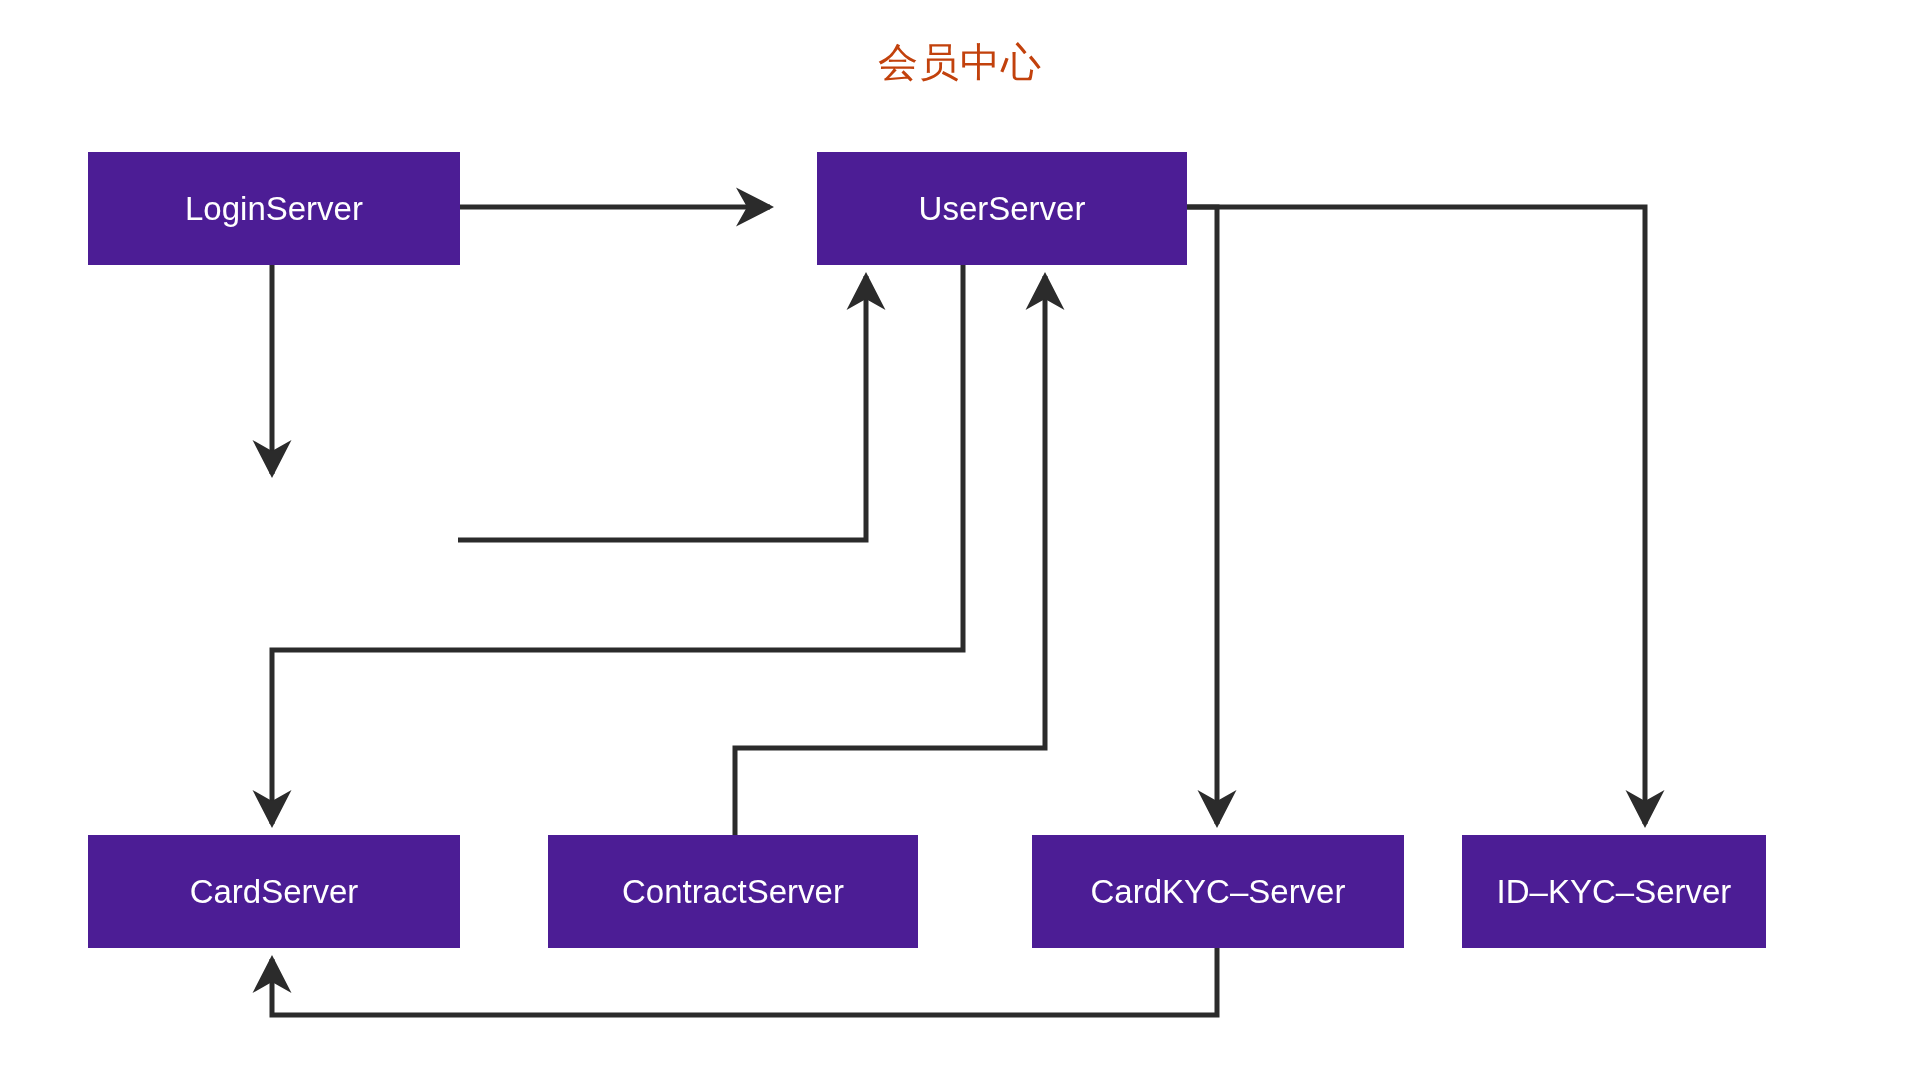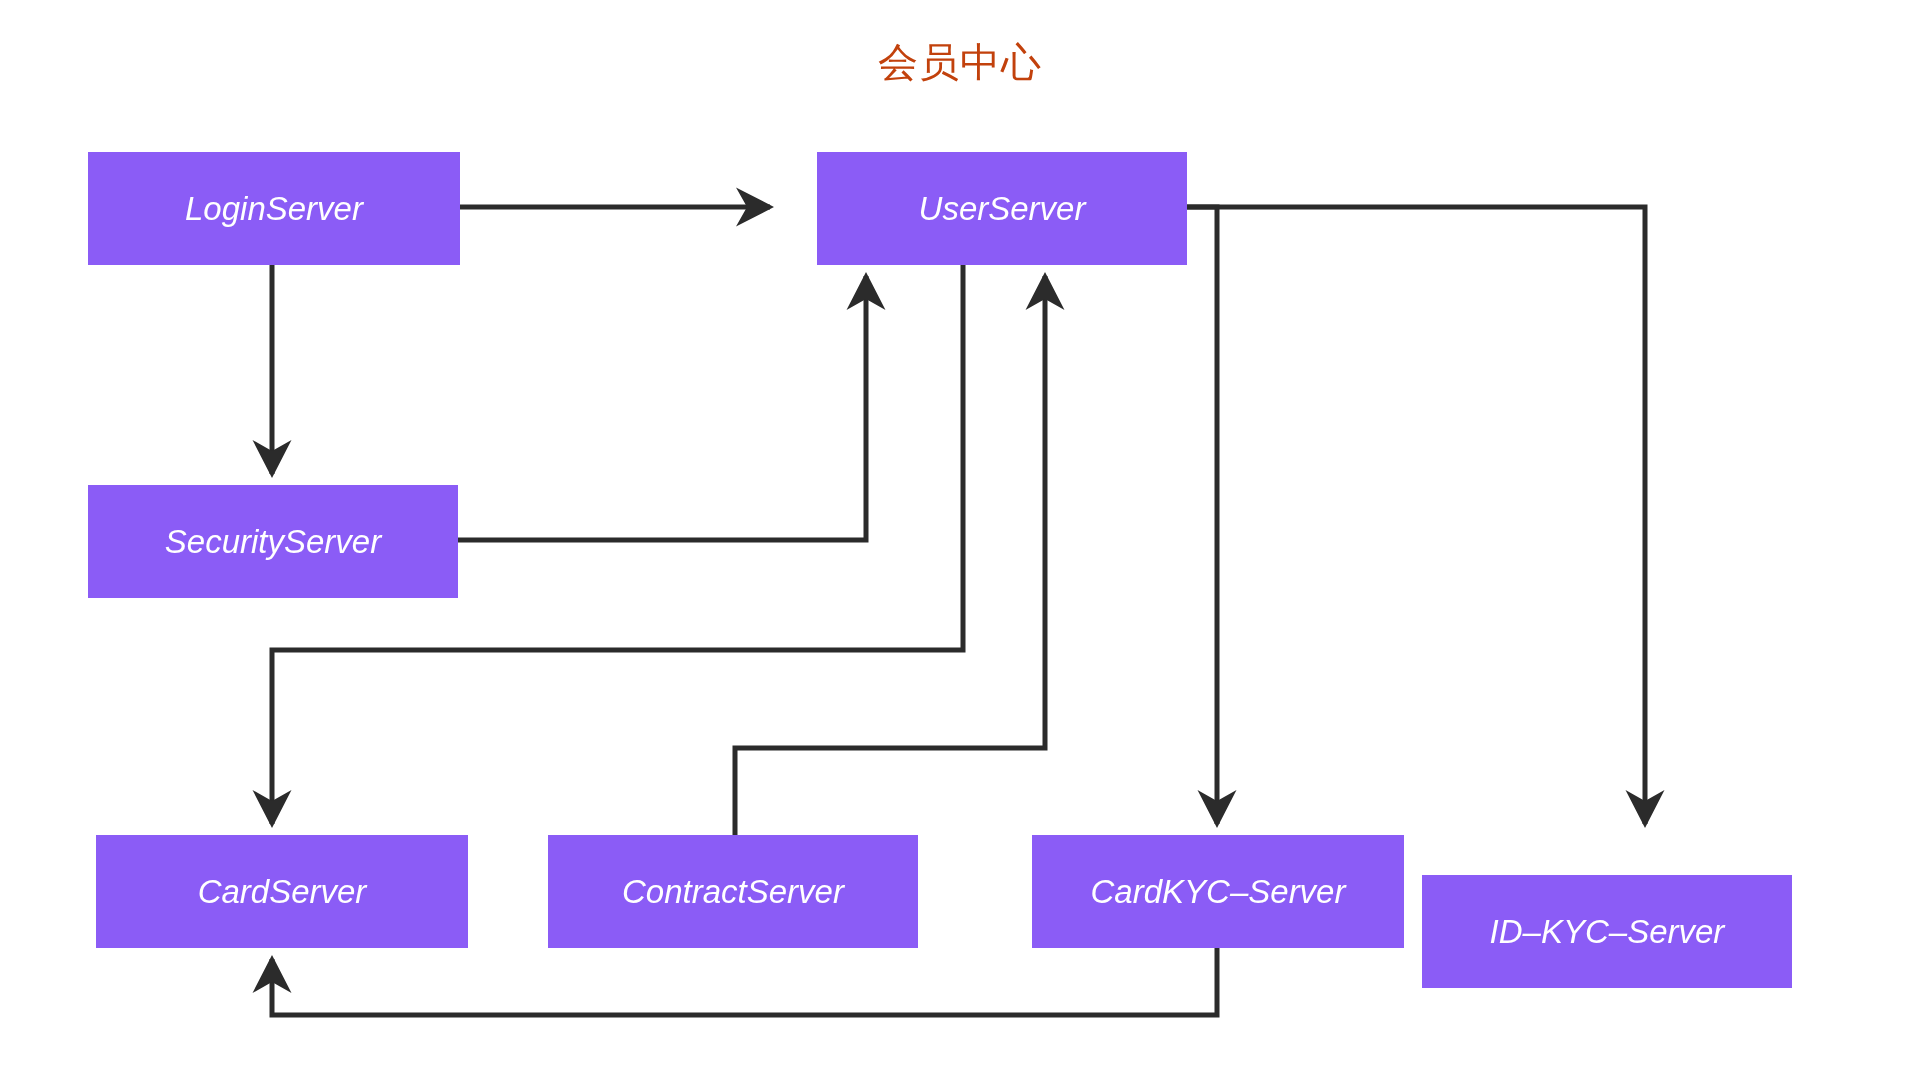--- a/index.html
+++ b/index.html
@@ -28,33 +28,32 @@
     text-align: center;
     font-size: 40px;
     line-height: 48px;
     color: #c2410c;
     font-family: "DejaVu Sans", "Liberation Sans", sans-serif;
     font-weight: 400;
     letter-spacing: 1px;
   }
   .node {
     position: absolute;
-    background: #8b5cf6;
+    background: #4c1d95;
     color: #ffffff;
     display: flex;
     align-items: center;
     justify-content: center;
     font-size: 33px;
     line-height: 1;
     font-family: "Liberation Sans", sans-serif;
     font-weight: 400;
     box-sizing: border-box;
     text-align: center;
     white-space: nowrap;
-    font-style: italic;
   }
   #edge-layer {
     position: absolute;
     left: 0;
     top: 0;
     width: 1920px;
     height: 1080px;
     pointer-events: none;
   }
   .edge-path {
@@ -97,33 +96,30 @@
   </svg>
 
   <div class="node" id="node-login" style="left:88px; top:152px; width:372px; height:113px;">
     <span>LoginServer</span>
   </div>
 
   <div class="node" id="node-user" style="left:781px; top:152px; width:370px; height:113px;margin-left:36px;">
     <span>UserServer</span>
   </div>
 
-  <div class="node" id="node-security" style="left:88px; top:485px; width:370px; height:113px;">
-    <span>SecurityServer</span>
-  </div>
 
-  <div class="node" id="node-card" style="left:88px; top:835px; width:372px; height:113px;margin-left:8px;">
+  <div class="node" id="node-card" style="left:88px; top:835px; width:372px; height:113px;">
     <span>CardServer</span>
   </div>
 
   <div class="node" id="node-contract" style="left:548px; top:835px; width:370px; height:113px;">
     <span>ContractServer</span>
   </div>
 
   <div class="node" id="node-cardkyc" style="left:1032px; top:835px; width:372px; height:113px;">
     <span>CardKYC–Server</span>
   </div>
 
-  <div class="node" id="node-idkyc" style="left:1422px; top:835px; width:370px; height:113px;margin-top:40px;">
+  <div class="node" id="node-idkyc" style="left:1462px; top:835px; width:304px; height:113px;">
     <span>ID–KYC–Server</span>
   </div>
 
 </div>
 
 </body></html>

